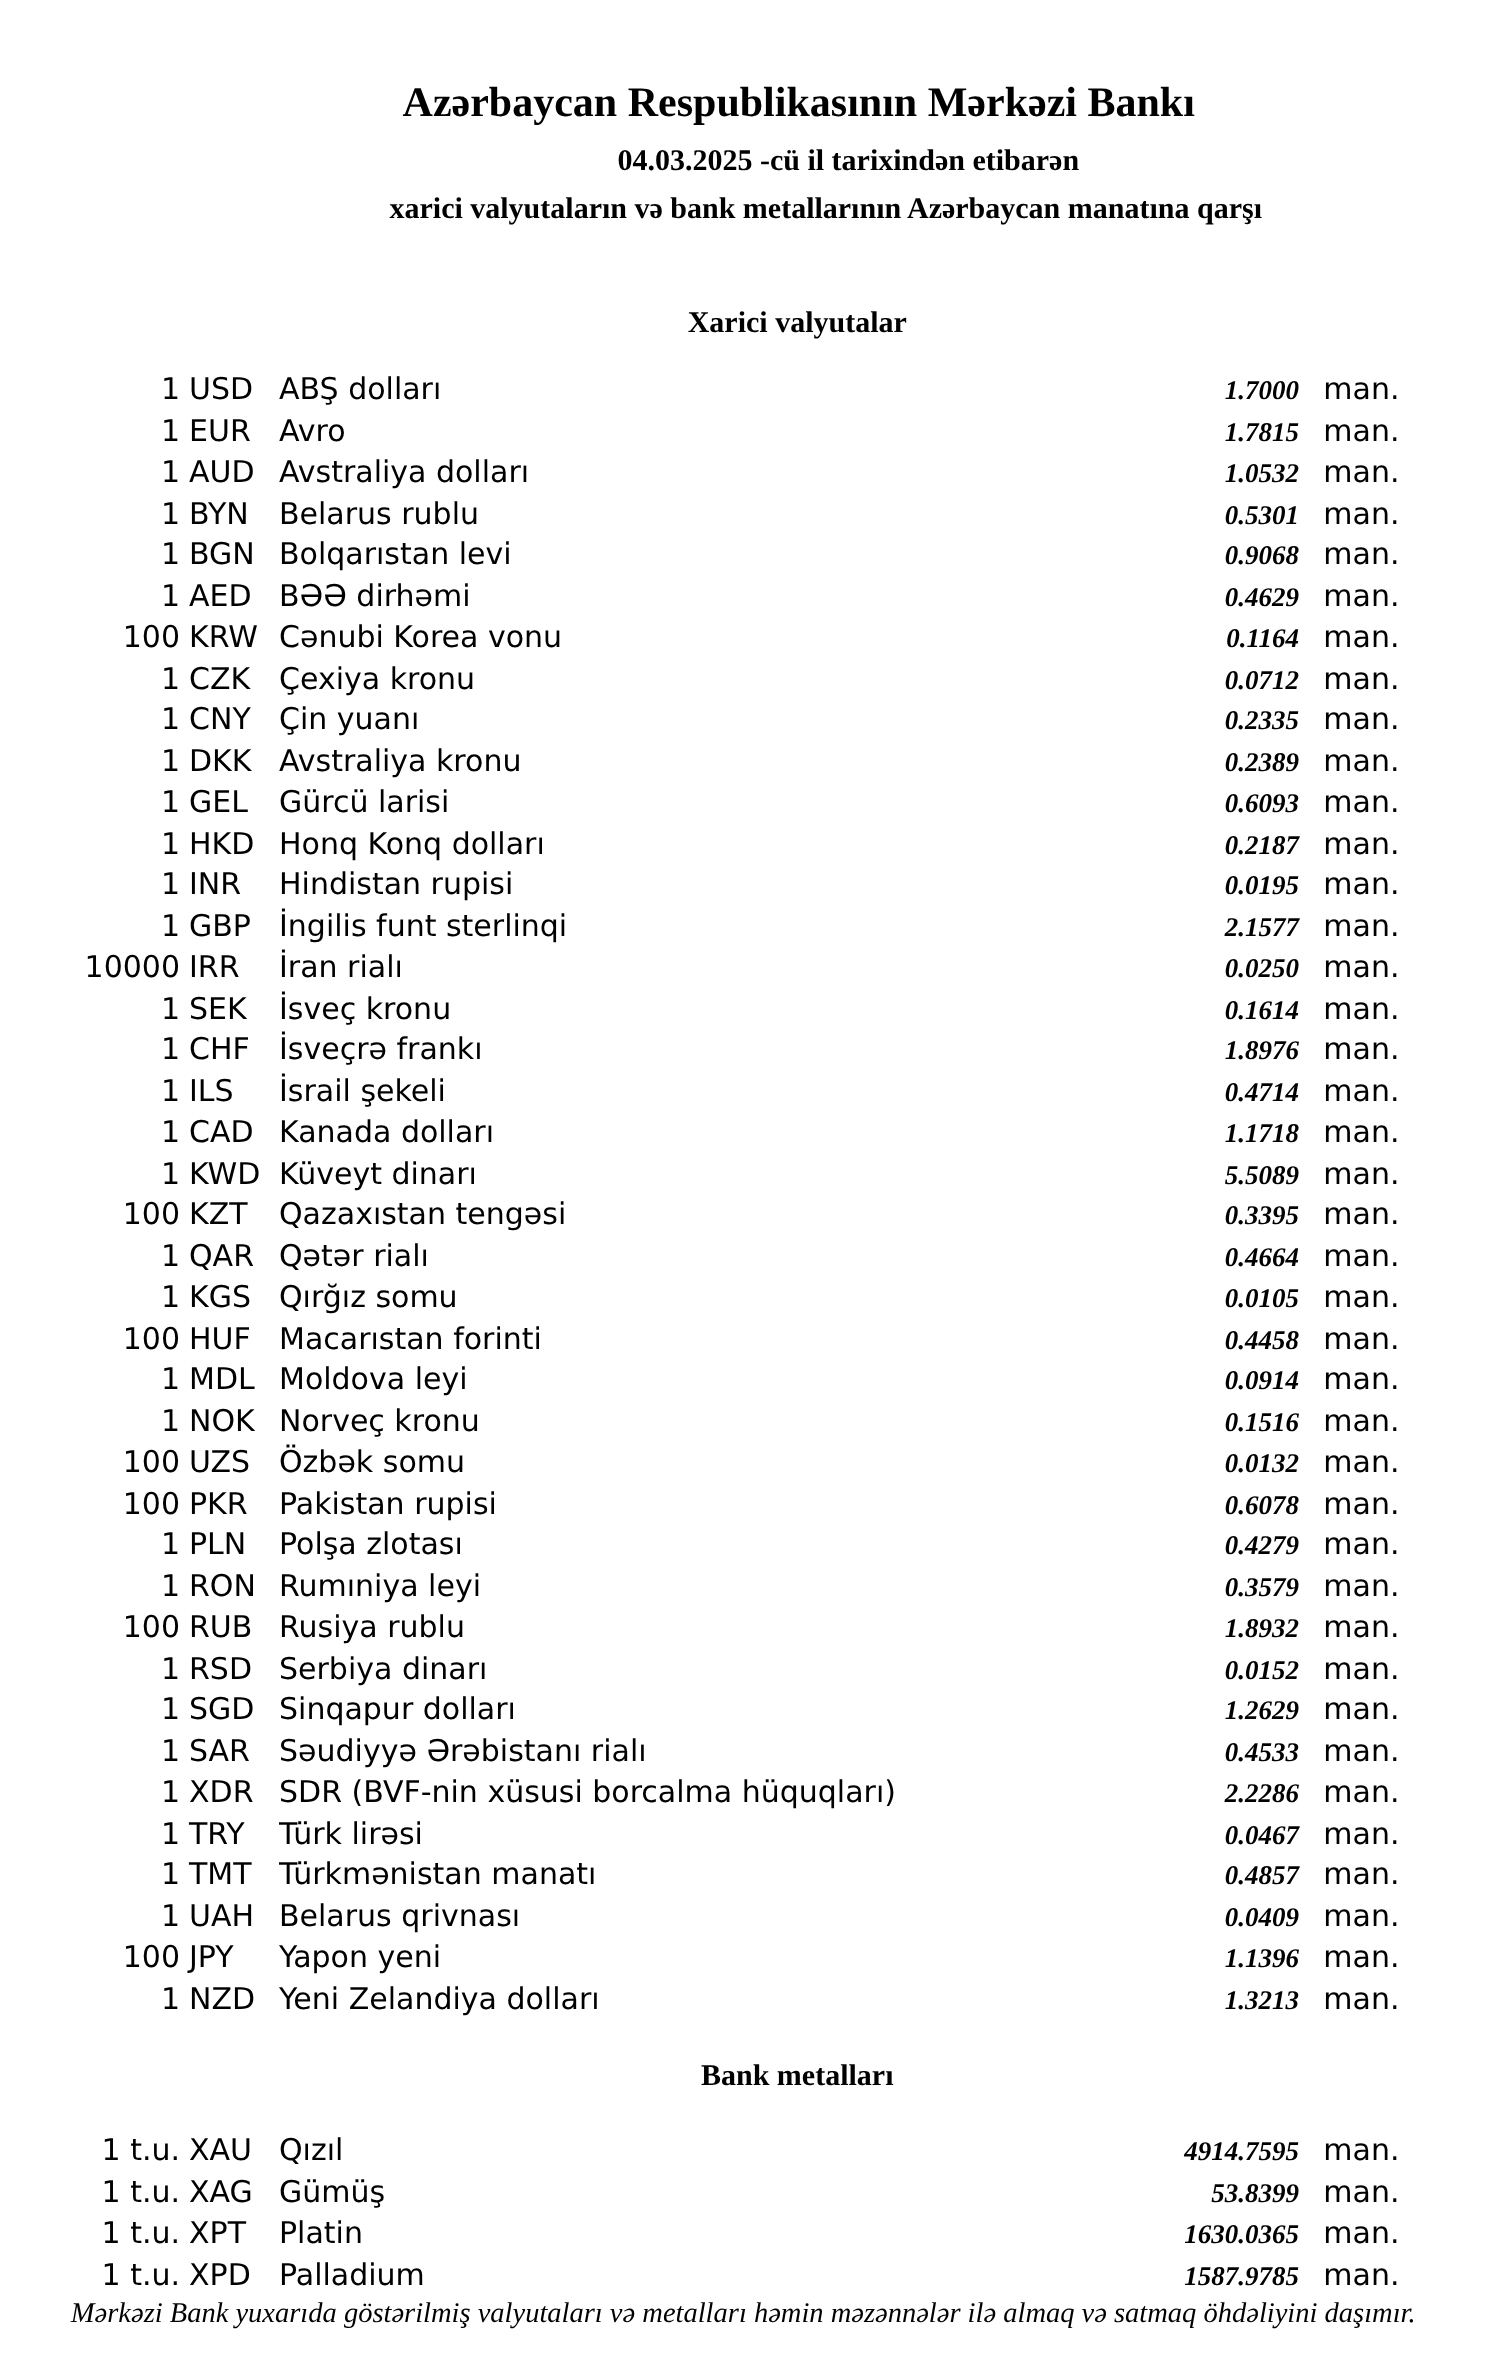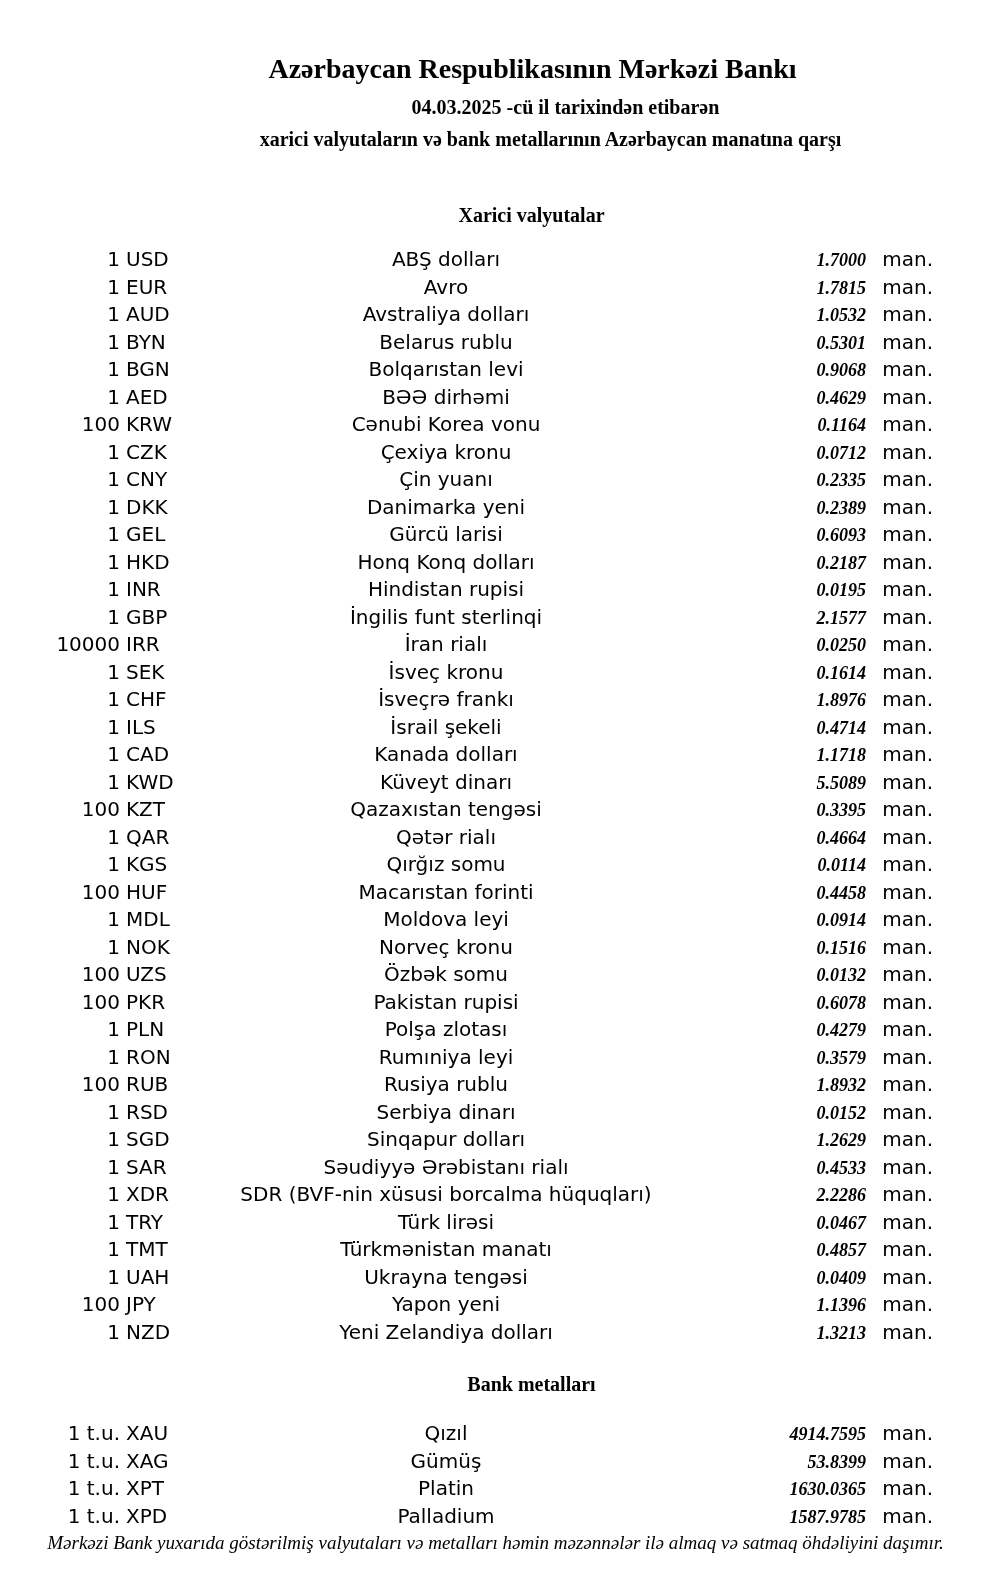--- a/index.html
+++ b/index.html
@@ -83,21 +83,21 @@
   .col-code {
     width: 58px;
     margin-left: 6px;
     text-align: left;
     font-size: 20px;
     flex: 0 0 auto;
   }
   .col-name {
     margin-left: 2px;
     flex: 1 1 auto;
-    text-align: center;
+    text-align: left;
     font-size: 20px;
     overflow: hidden;
   }
   .col-rate {
     width: 160px;
     text-align: right;
     font-family: "Liberation Serif", serif;
     font-weight: 700;
     font-style: italic;
     font-size: 18px;
@@ -192,21 +192,21 @@
     <div class="row">
       <span class="col-qty">1</span>
       <span class="col-code">CNY</span>
       <span class="col-name">Çin yuanı</span>
       <span class="col-rate">0.2335</span>
       <span class="col-unit">man.</span>
     </div>
     <div class="row">
       <span class="col-qty">1</span>
       <span class="col-code">DKK</span>
-      <span class="col-name">Danimarka yeni</span>
+      <span class="col-name">Avstraliya kronu</span>
       <span class="col-rate">0.2389</span>
       <span class="col-unit">man.</span>
     </div>
     <div class="row">
       <span class="col-qty">1</span>
       <span class="col-code">GEL</span>
       <span class="col-name">Gürcü larisi</span>
       <span class="col-rate">0.6093</span>
       <span class="col-unit">man.</span>
     </div>
@@ -284,21 +284,21 @@
       <span class="col-qty">1</span>
       <span class="col-code">QAR</span>
       <span class="col-name">Qətər rialı</span>
       <span class="col-rate">0.4664</span>
       <span class="col-unit">man.</span>
     </div>
     <div class="row">
       <span class="col-qty">1</span>
       <span class="col-code">KGS</span>
       <span class="col-name">Qırğız somu</span>
-      <span class="col-rate">0.0114</span>
+      <span class="col-rate">0.0105</span>
       <span class="col-unit">man.</span>
     </div>
     <div class="row">
       <span class="col-qty">100</span>
       <span class="col-code">HUF</span>
       <span class="col-name">Macarıstan forinti</span>
       <span class="col-rate">0.4458</span>
       <span class="col-unit">man.</span>
     </div>
     <div class="row">
@@ -388,21 +388,21 @@
     <div class="row">
       <span class="col-qty">1</span>
       <span class="col-code">TMT</span>
       <span class="col-name">Türkmənistan manatı</span>
       <span class="col-rate">0.4857</span>
       <span class="col-unit">man.</span>
     </div>
     <div class="row">
       <span class="col-qty">1</span>
       <span class="col-code">UAH</span>
-      <span class="col-name">Ukrayna tengəsi</span>
+      <span class="col-name">Belarus qrivnası</span>
       <span class="col-rate">0.0409</span>
       <span class="col-unit">man.</span>
     </div>
     <div class="row">
       <span class="col-qty">100</span>
       <span class="col-code">JPY</span>
       <span class="col-name">Yapon yeni</span>
       <span class="col-rate">1.1396</span>
       <span class="col-unit">man.</span>
     </div>

